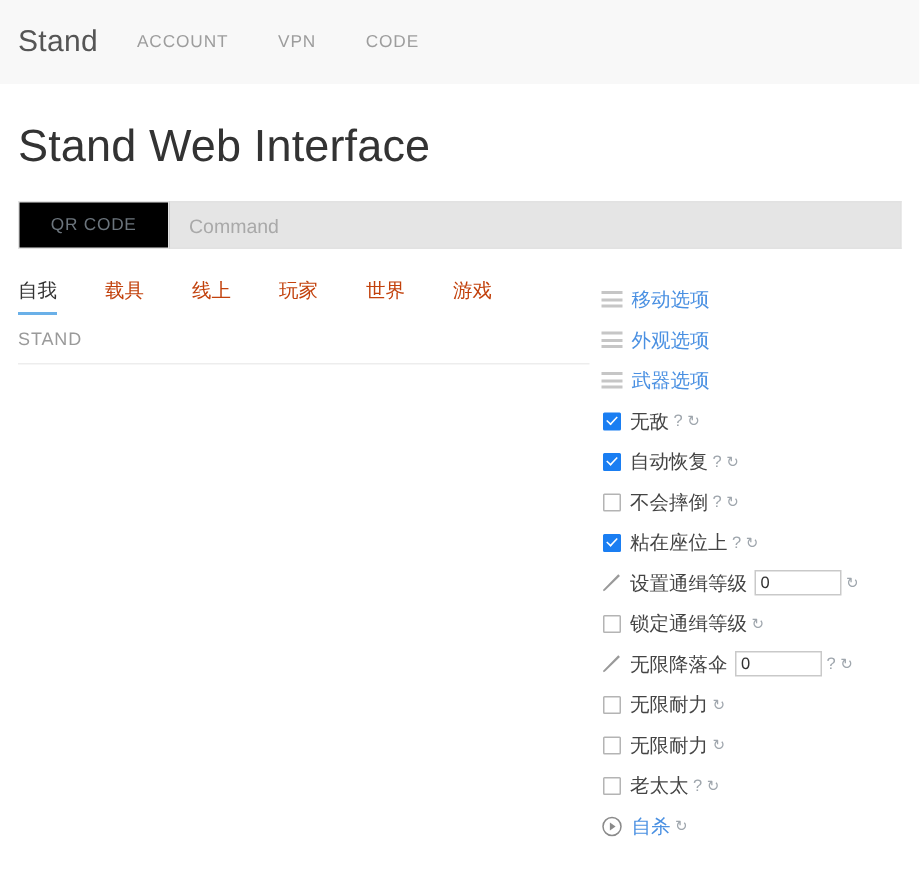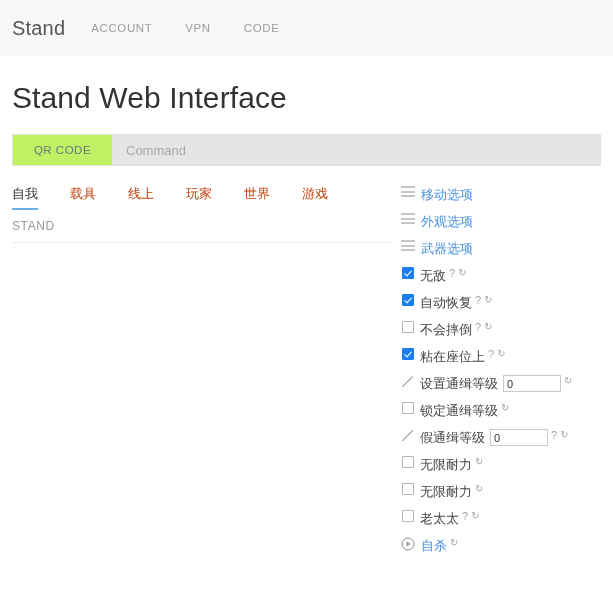--- a/index.html
+++ b/index.html
@@ -60,21 +60,21 @@
     margin: 19px 0 0 12px;
     display: flex;
     width: 589px;
     height: 32px;
     box-sizing: border-box;
   }
   .qr-btn {
     width: 101px;
     height: 32px;
     border: 1px solid #e2e2e2;
-    background: #bef264;
+    background: #000000;
     color: #6c757d;
     font-size: 11.5px;
     letter-spacing: 0.5px;
     font-family: "Liberation Sans", sans-serif;
     cursor: pointer;
     display: flex;
     align-items: center;
     justify-content: center;
     box-sizing: border-box;
   }
@@ -144,21 +144,21 @@
   }
 
   
   .options {
     display: flex;
     flex-direction: column;
     padding-top: 2px;
   }
   .opt-row {
     display: flex;
-    align-items: flex-start;
+    align-items: center;
     height: 27px;
     font-size: 13px;
     color: #444444;
     white-space: nowrap;
   }
   .opt-label { margin-left: 6px; }
   .opt-label.link {
     color: #4a90e2;
     cursor: pointer;
   }
@@ -348,21 +348,21 @@
         </div>
         <div class="opt-row">
           <span class="ico-checkbox"></span>
           <span class="opt-label">锁定通缉等级</span>
           <span class="glyph loop">↻</span>
         </div>
         <div class="opt-row">
           <span class="ico-pencil"><svg width="13" height="13" viewBox="0 0 13 13">
               <path d="M11.2 1.6 L2.1 10.8 L1.3 11.7 L2.4 11.0 L11.6 2.0 Z" fill="none" stroke="#9a9a9a" stroke-width="1"></path>
             </svg></span>
-          <span class="opt-label">假通缉等级</span>
+          <span class="opt-label">无限降落伞</span>
           <input type="text" class="num-input" value="0" style="">
           <span class="glyph q">?</span>
           <span class="glyph loop">↻</span>
         </div>
         <div class="opt-row">
           <span class="ico-checkbox"></span>
           <span class="opt-label">无限耐力</span>
           <span class="glyph loop">↻</span>
         </div>
         <div class="opt-row">

